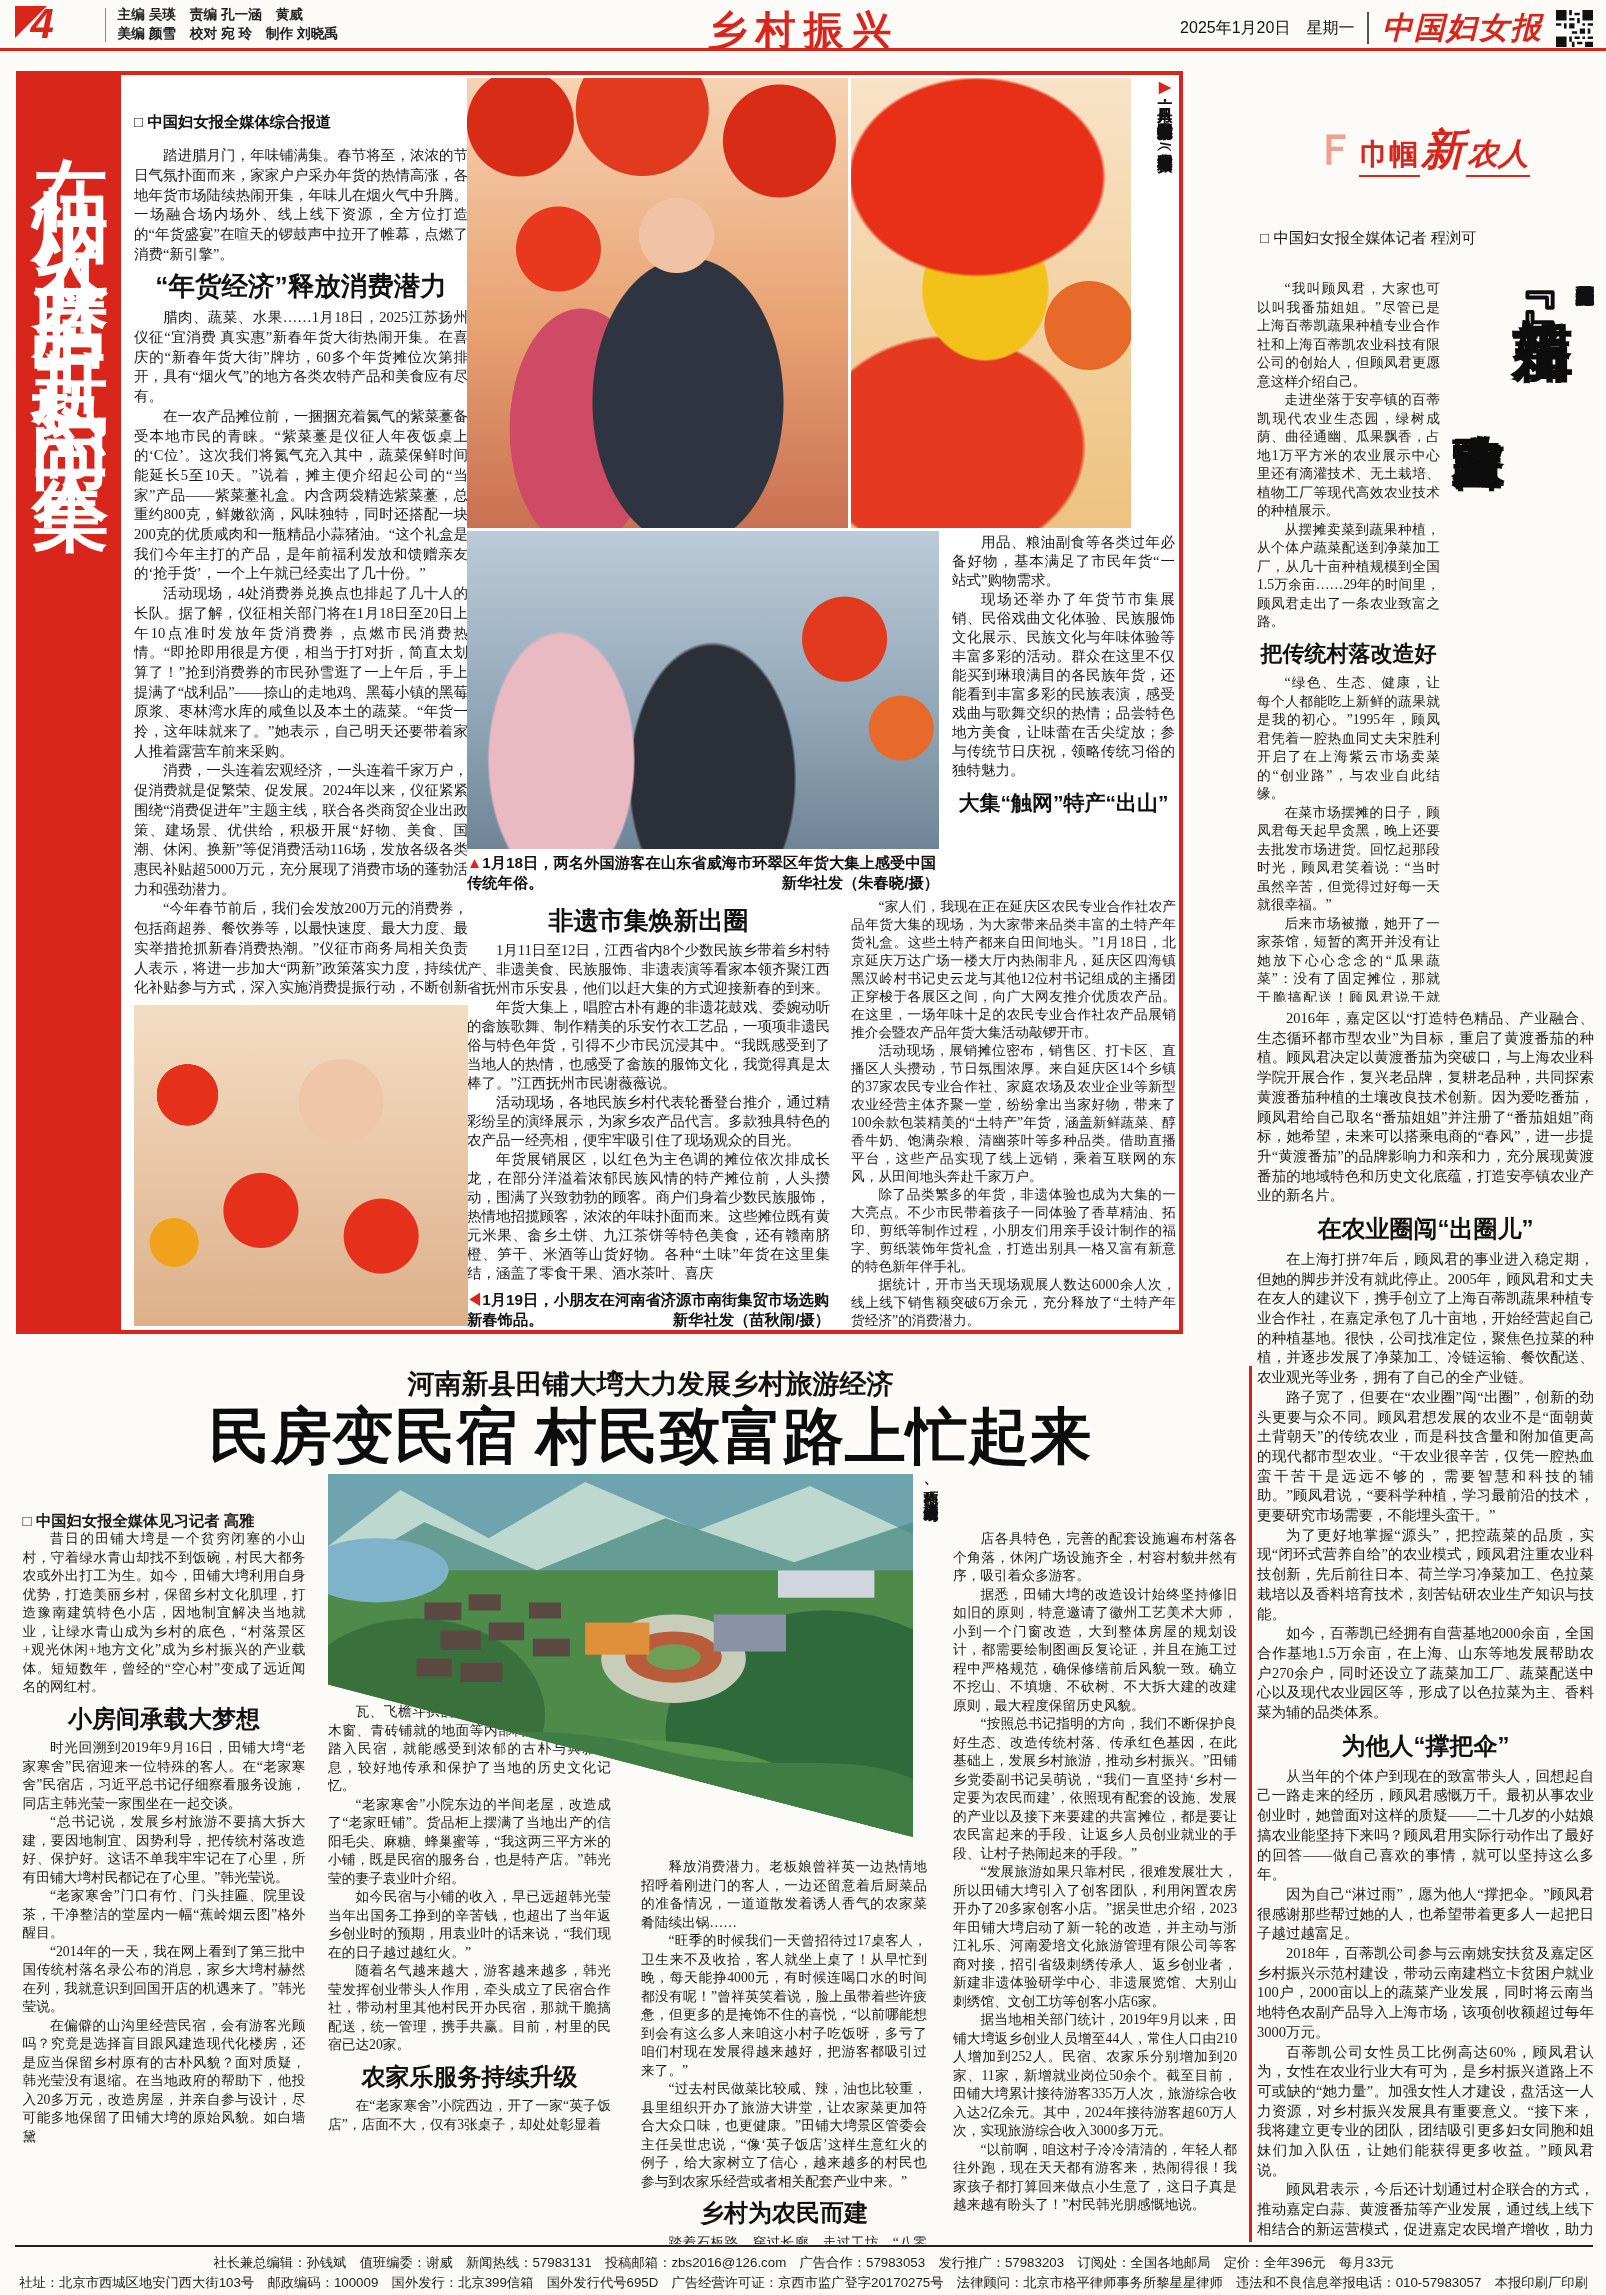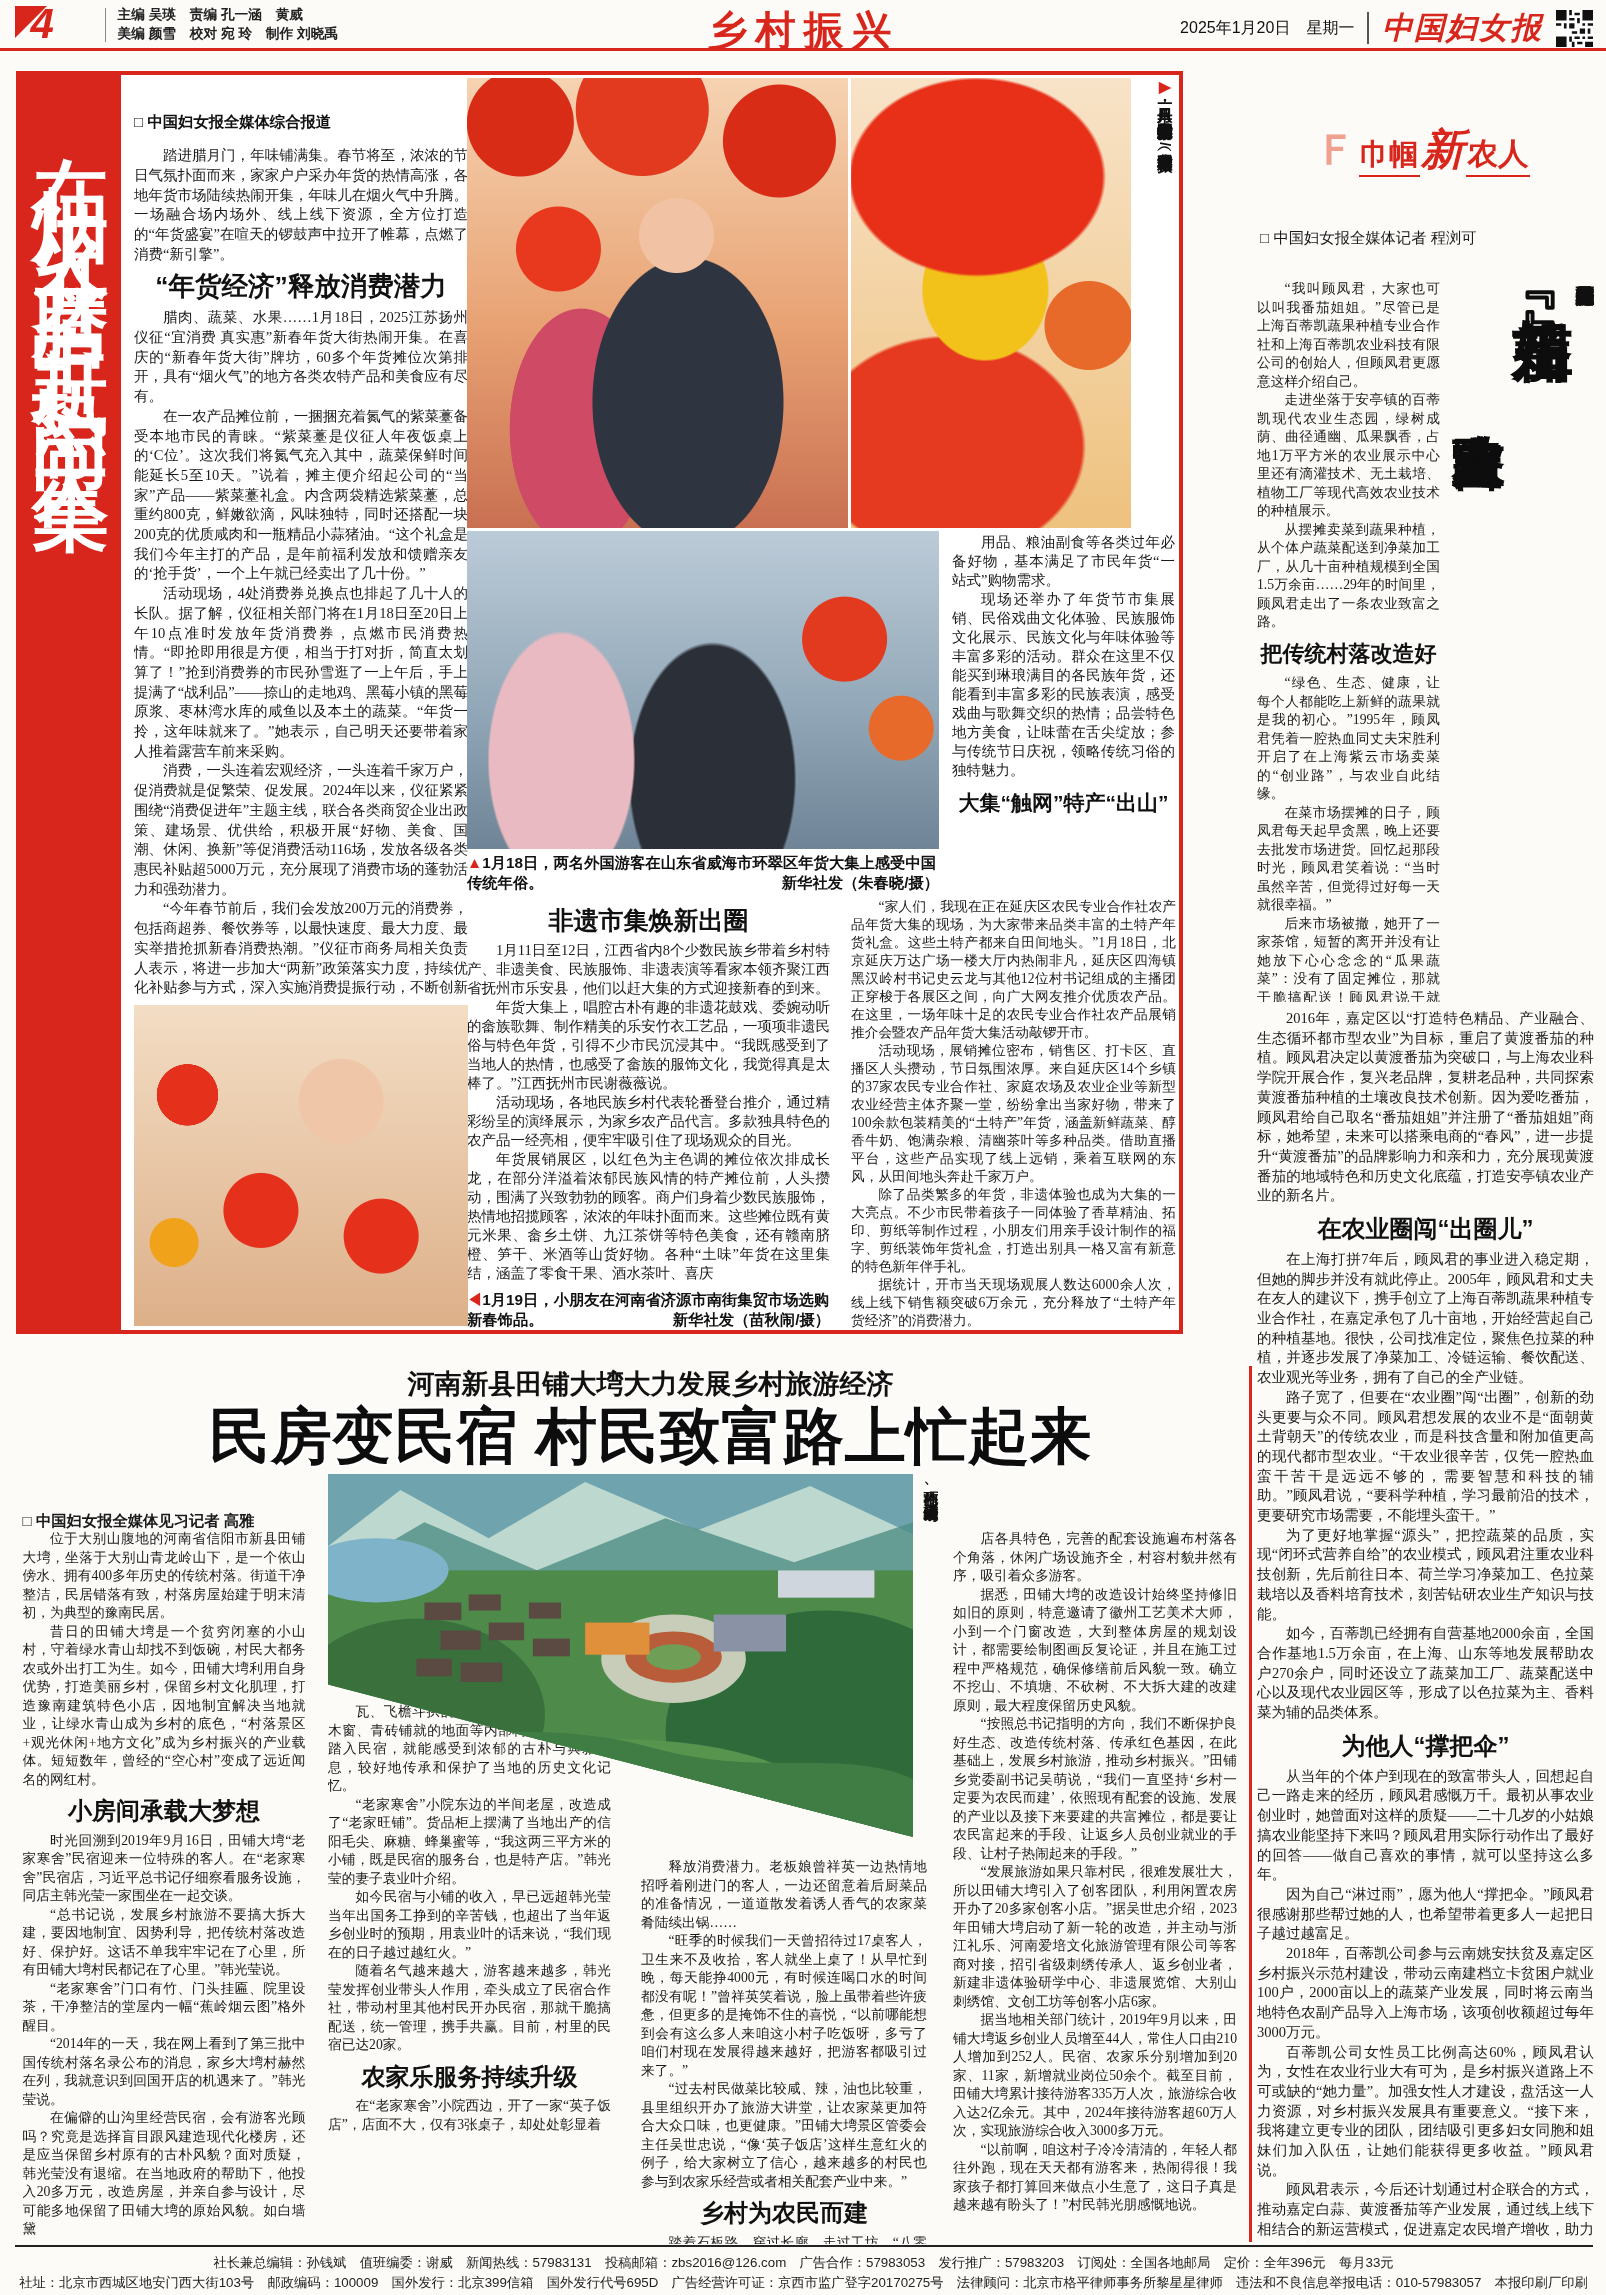--- a/index.html
+++ b/index.html
@@ -94,21 +94,21 @@
   .bcol1{left:22.5px;top:1530px;width:283px;height:713px;}
   .bcol2{left:328px;top:1703px;width:283px;height:540px;}
   .bcol3{left:641px;top:1858px;width:286px;height:386px;}
   .bcol4{left:953px;top:1530px;width:284px;height:713px;}
   .v-divider{position:absolute;left:1249px;top:1366px;width:3.2px;height:876px;background:#d8261c;}
   
   .f-logo{position:absolute;left:1286px;top:121px;width:273px;height:63px;display:flex;align-items:baseline;justify-content:center;gap:1.6px;}
   .f-logo .lf{font-size:42px;color:#f0a08e;font-family:"Liberation Serif",serif;font-weight:bold;}
   .f-logo .l1{font-size:29px;color:#d8261c;font-weight:900;font-family:"Liberation Sans",sans-serif;border-bottom:2.4px solid #d8261c;padding:0 1.6px;}
   .f-logo .l2{font-size:43px;color:#d8261c;font-weight:900;font-style:italic;font-family:"Liberation Serif",serif;}
-  .f-logo .l3{font-size:30.5px;color:#d8261c;font-weight:900;font-family:"Liberation Sans",sans-serif;border-bottom:2.4px solid #d8261c;padding:0 1.6px;}
+  .f-logo .l3{font-size:30.5px;color:#d8261c;font-weight:900;font-family:"Liberation Sans",sans-serif;border-bottom:2.4px solid #d8261c;padding:0 1.6px;font-style:italic;}
   .f-byline{position:absolute;left:1260px;top:228px;font-family:"Liberation Sans",sans-serif;font-weight:normal;font-size:15.3px;}
   .f-narrow{position:absolute;left:1257px;top:280px;width:183px;height:722px;overflow:hidden;font-size:13.7px;line-height:18.5px;}
   .f-narrow .subhead{font-size:22px;}
   .f-head{position:absolute;left:1445px;top:272px;width:129px;height:738px;writing-mode:vertical-rl;overflow:hidden;}
   .f-head .h-big{font-size:61px;font-weight:900;font-family:"Liberation Serif",serif;color:#0d0d0d;line-height:64px;}
   .f-head .h-sub{font-size:53px;font-weight:900;font-family:"Liberation Serif",serif;color:#0d0d0d;line-height:63px;padding-top:121px;}
   .f-kicker{position:absolute;left:1575px;top:272px;width:22.5px;height:498px;writing-mode:vertical-rl;
         font-family:"Liberation Sans",sans-serif;font-weight:bold;font-size:18.5px;color:#111;}
   .f-wide{position:absolute;left:1257px;top:1009px;width:337px;height:1233px;overflow:hidden;font-size:14.5px;line-height:19.7px;}
   .f-wide .subhead{font-size:24px;}
@@ -233,21 +233,20 @@
       <rect x="320" y="185" width="80" height="40" fill="#e0903a"></rect>
       <rect x="480" y="175" width="90" height="46" fill="#8a93a6"></rect>
       <rect x="560" y="120" width="120" height="34" fill="#cfd6de"></rect>
       <path d="M0,452 L0,310 C120,340 260,300 400,340 C540,380 640,340 728,380 L728,452 Z" fill="#3f7d44"></path>
     </svg>
   </div>
   <div class="b-vcap" data-interactable="false">苍山环抱、绿水环绕的田铺大塆。</div>
 
   <div class="bcol bcol1 flow" data-interactable="false">
       <div data-interactable="false">
-        <p class="para" data-interactable="false">位于大别山腹地的河南省信阳市新县田铺大塆，坐落于大别山青龙岭山下，是一个依山傍水、拥有400多年历史的传统村落。街道干净整洁，民居错落有致，村落房屋始建于明末清初，为典型的豫南民居。</p>
         <p class="para" data-interactable="false">昔日的田铺大塆是一个贫穷闭塞的小山村，守着绿水青山却找不到饭碗，村民大都务农或外出打工为生。如今，田铺大塆利用自身优势，打造美丽乡村，保留乡村文化肌理，打造豫南建筑特色小店，因地制宜解决当地就业，让绿水青山成为乡村的底色，“村落景区+观光休闲+地方文化”成为乡村振兴的产业载体。短短数年，曾经的“空心村”变成了远近闻名的网红村。</p>
         <h3 class="subhead" data-interactable="false">小房间承载大梦想</h3>
         <p class="para" data-interactable="false">时光回溯到2019年9月16日，田铺大塆“老家寒舍”民宿迎来一位特殊的客人。在“老家寒舍”民宿店，习近平总书记仔细察看服务设施，同店主韩光莹一家围坐在一起交谈。</p>
         <p class="para" data-interactable="false">“总书记说，发展乡村旅游不要搞大拆大建，要因地制宜、因势利导，把传统村落改造好、保护好。这话不单我牢牢记在了心里，所有田铺大塆村民都记在了心里。”韩光莹说。</p>
         <p class="para" data-interactable="false">“老家寒舍”门口有竹、门头挂匾、院里设茶，干净整洁的堂屋内一幅“蕉岭烟云图”格外醒目。</p>
         <p class="para" data-interactable="false">“2014年的一天，我在网上看到了第三批中国传统村落名录公布的消息，家乡大塆村赫然在列，我就意识到回国开店的机遇来了。”韩光莹说。</p>
         <p class="para" data-interactable="false">在偏僻的山沟里经营民宿，会有游客光顾吗？究竟是选择盲目跟风建造现代化楼房，还是应当保留乡村原有的古朴风貌？面对质疑，韩光莹没有退缩。在当地政府的帮助下，他投入20多万元，改造房屋，并亲自参与设计，尽可能多地保留了田铺大塆的原始风貌。如白墙黛</p>
       </div>
     </div>
   <div class="bcol bcol2 flow" data-interactable="false">

